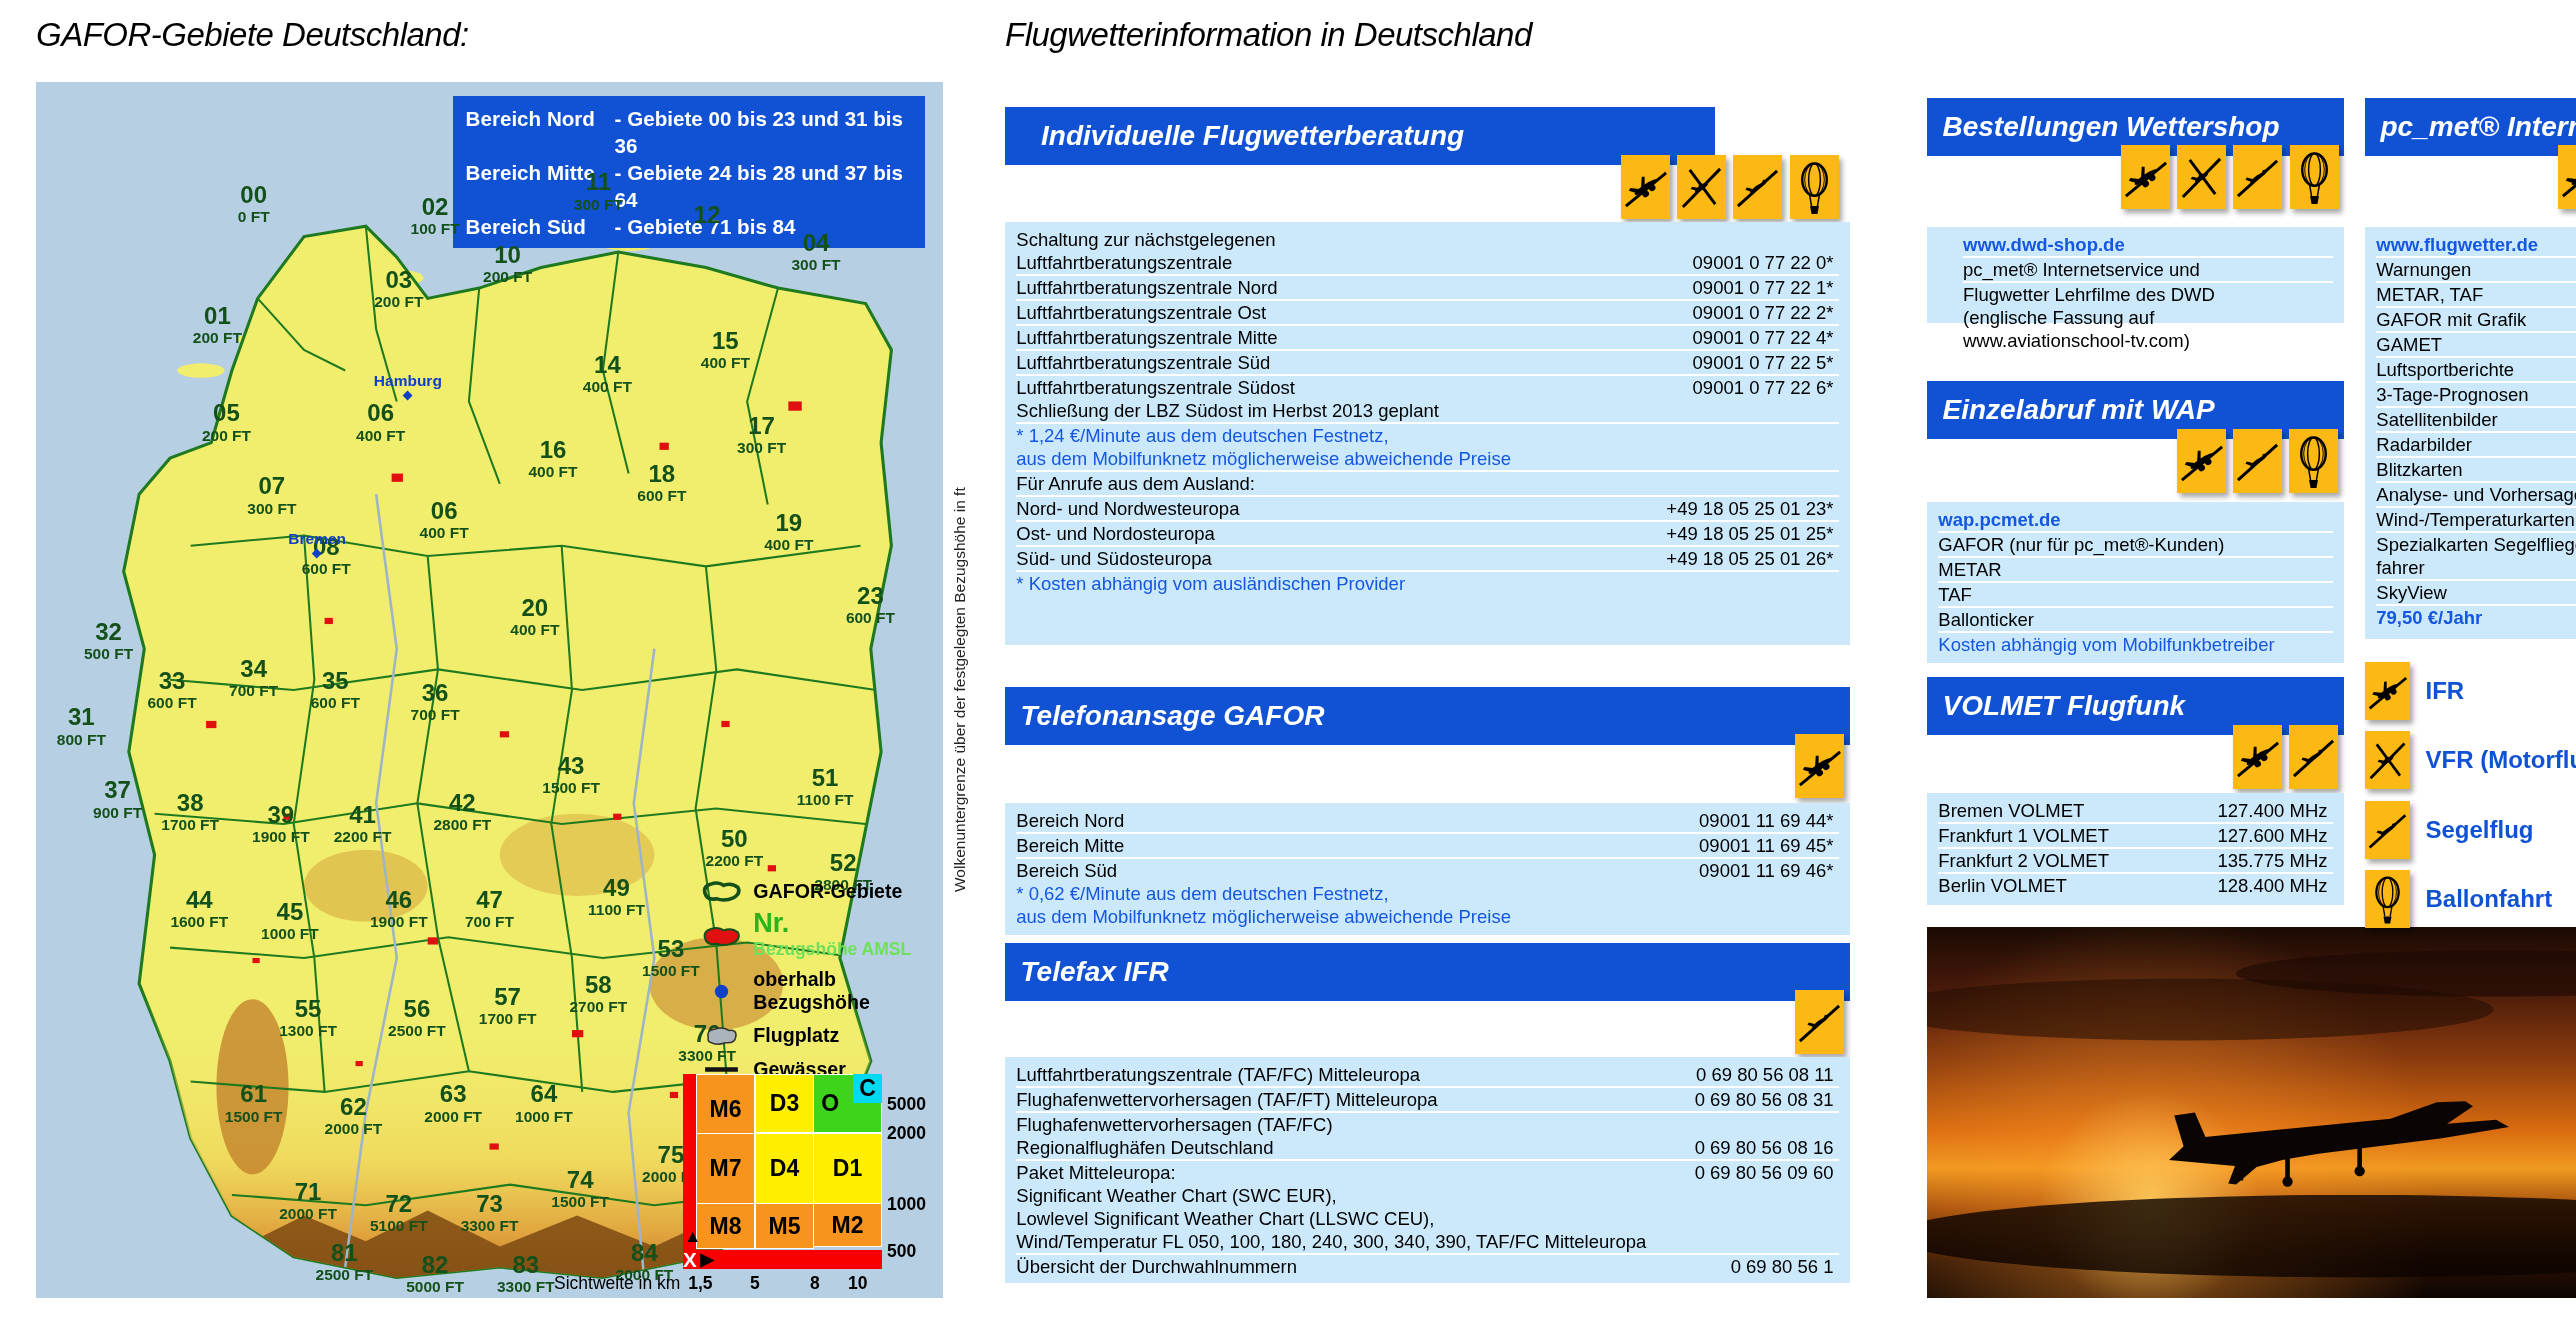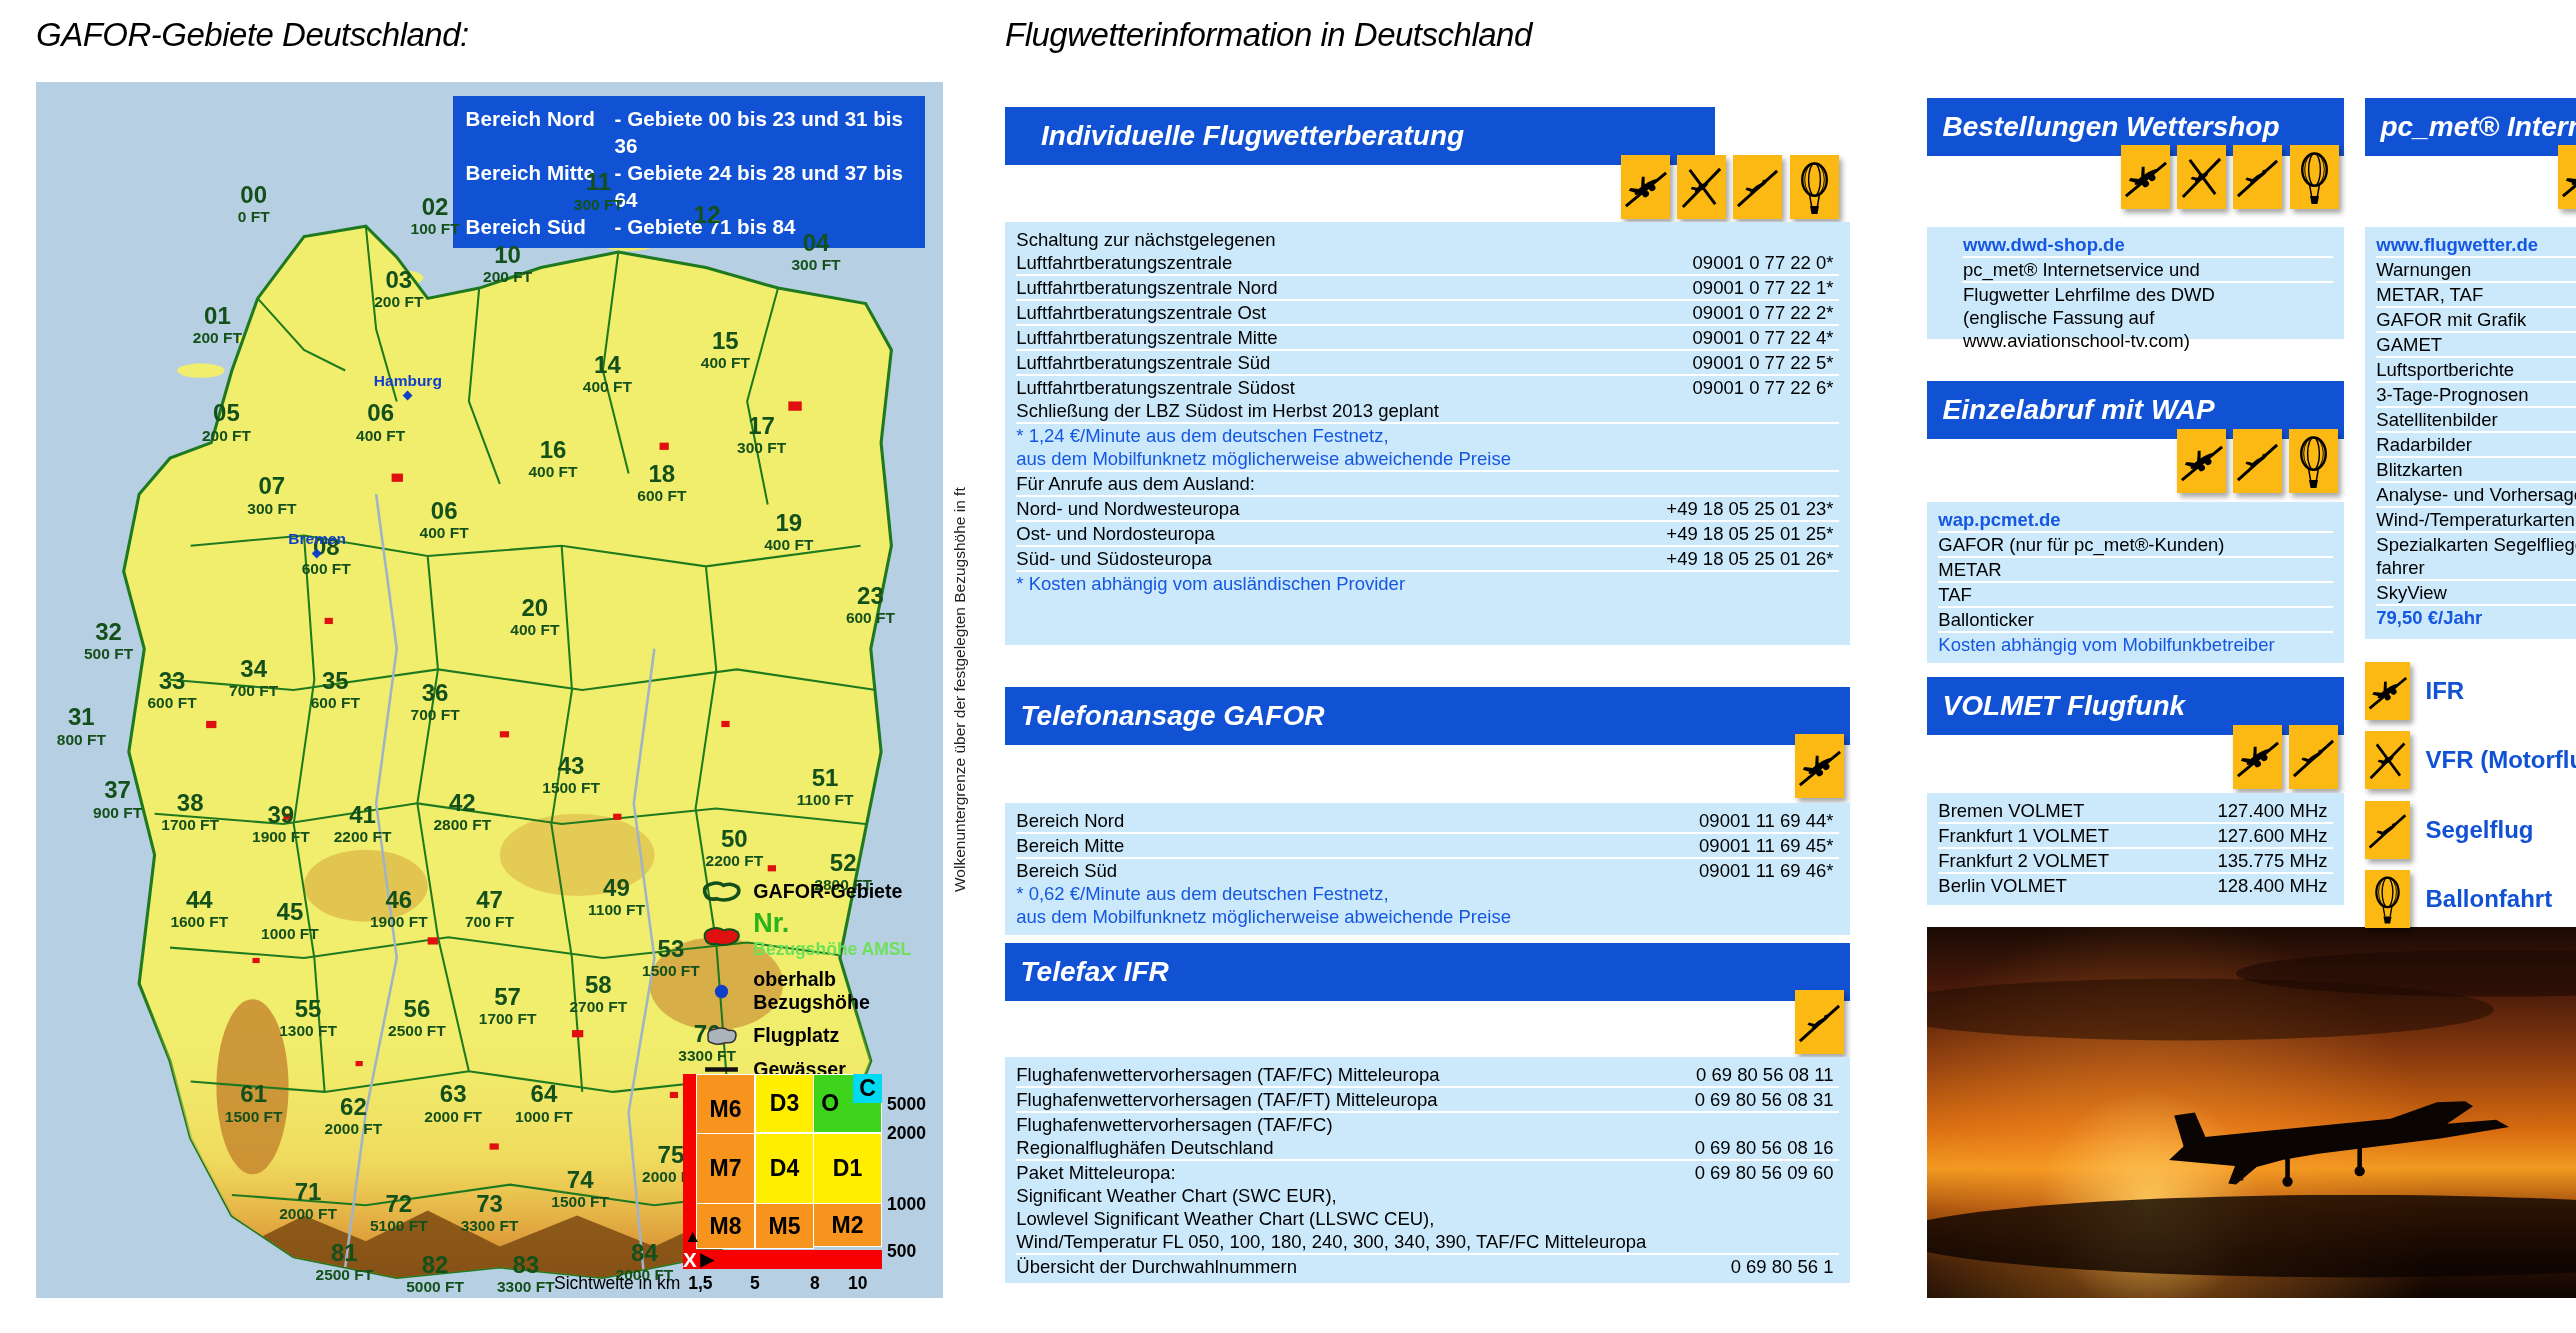--- a/index.html
+++ b/index.html
@@ -615,21 +615,21 @@
           <g transform="rotate(-34 50 66)" fill="#000">
             <ellipse cx="52" cy="66" rx="20" ry="4"></ellipse>
             <path d="M34,66 l-7,-10 5,-2 8,9 z"></path>
             <circle cx="68" cy="64" r="4"></circle>
           </g>
         </svg>
       </span>
   </div>
   <div class="listbox" style="left:1005px;top:1057px;width:845px;height:226px;">
       <div class="row i0 nosep">
-    <span class="rl">Flughafenwettervorhersagen (TAF/FC) Mitteleuropa</span>
+    <span class="rl">Luftfahrtberatungszentrale (TAF/FC) Mitteleuropa</span>
     <span class="rv">0 69 80 56 08 11</span>
   </div>
       <div class="row i1">
     <span class="rl">Flughafenwettervorhersagen (TAF/FT) Mitteleuropa</span>
     <span class="rv">0 69 80 56 08 31</span>
   </div>
       <div class="row i2">
     <span class="rl">Flughafenwettervorhersagen (TAF/FC)</span>
     <span class="rv"></span>
   </div>
@@ -698,21 +698,21 @@
         <svg viewBox="0 0 100 130">
           <ellipse cx="50" cy="50" rx="25" ry="33" fill="none" stroke="#000" stroke-width="5"></ellipse>
           <ellipse cx="50" cy="50" rx="12" ry="33" fill="none" stroke="#000" stroke-width="3"></ellipse>
           <ellipse cx="50" cy="50" rx="20" ry="33" fill="none" stroke="#000" stroke-width="2"></ellipse>
           <line x1="40" y1="81" x2="44" y2="104" stroke="#000" stroke-width="3"></line>
           <line x1="60" y1="81" x2="56" y2="104" stroke="#000" stroke-width="3"></line>
           <path d="M41,104 h18 l-3,16 h-12 z" fill="#000"></path>
         </svg>
       </span>
   </div>
-  <div class="listbox" style="left:1927px;top:227px;width:417px;height:112px;padding-left:36px;">
+  <div class="listbox" style="left:1927px;top:227px;width:417px;height:96px;padding-left:36px;">
       <div class="row i0 link nosep">
     <span class="rl">www.dwd-shop.de</span>
     <span class="rv"></span>
   </div>
       <div class="row i1">
     <span class="rl">pc_met® Internetservice und</span>
     <span class="rv"></span>
   </div>
       <div class="row i2">
     <span class="rl">Flugwetter Lehrfilme des DWD</span>

